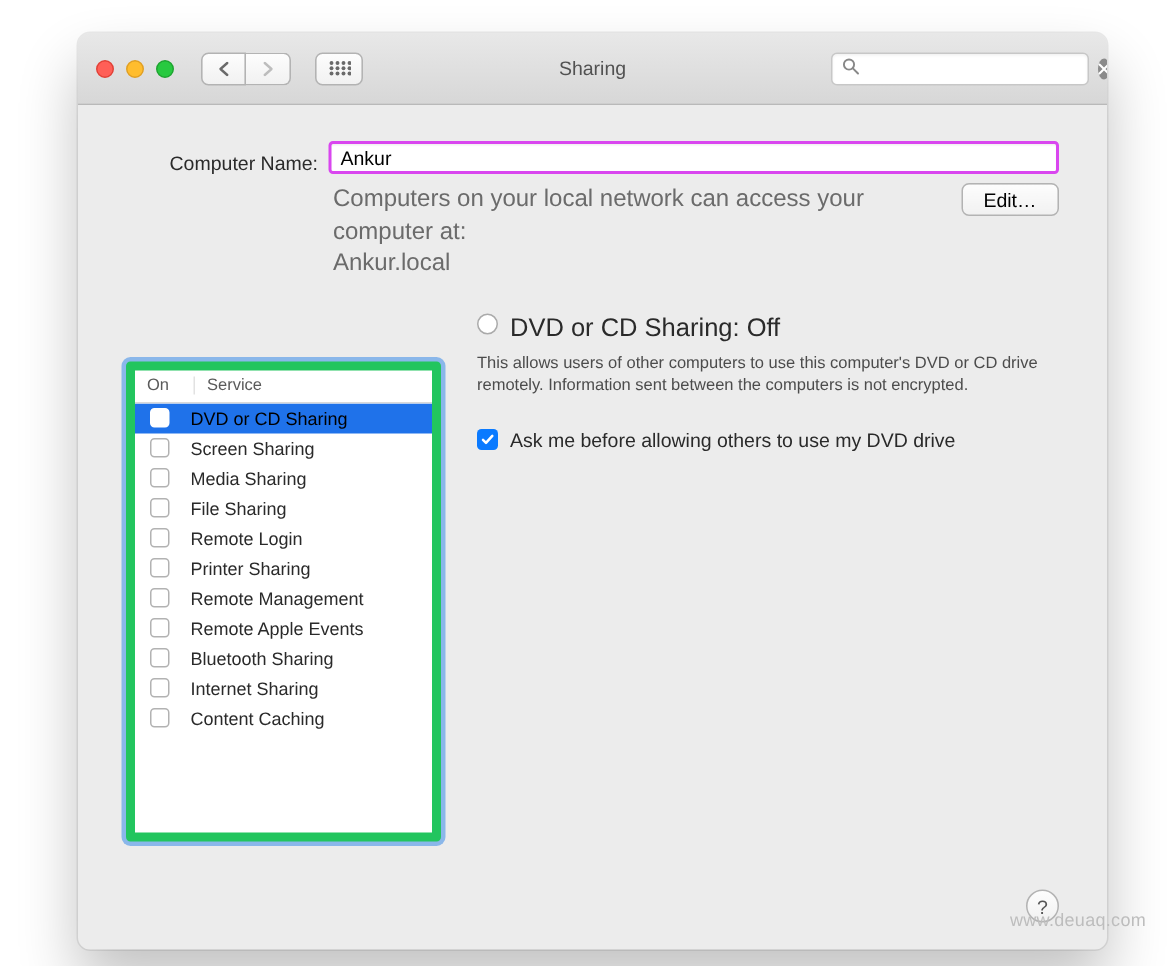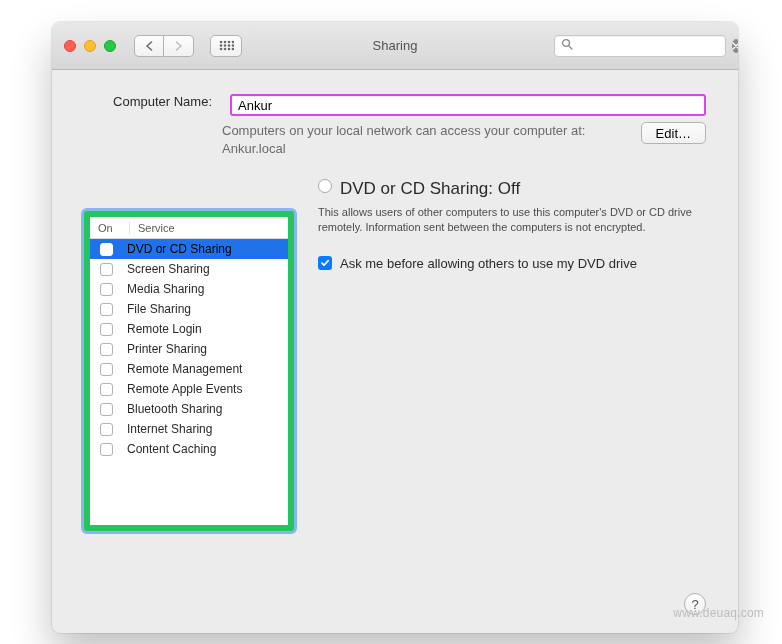--- a/index.html
+++ b/index.html
@@ -36,25 +36,25 @@
     margin-left:auto; display:flex; align-items:center; width:172px; height:22px;
     background:#fff; border:1px solid #c7c7c7; border-radius:4px; padding:0 6px;
     box-shadow:inset 0 1px 2px rgba(0,0,0,0.06);
   }
   .search input { border:none; outline:none; flex:1; font-size:12px; background:transparent; }
   .search .clear {
     width:14px;height:14px;border-radius:50%;background:#8b8b8b;color:#fff;display:flex;align-items:center;justify-content:center;font-size:10px;
   }
 
   .body { flex:1; display:flex; flex-direction:column; padding:24px 32px 18px 32px; }
-  .row1 { display:flex; align-items:flex-start; gap:18px; margin-bottom:6px;}
+  .row1 { display:flex; align-items:flex-end; gap:7px; margin-bottom:6px;}
   .label-r { width:128px; text-align:right; font-size:13px;}
   .nameinput { flex:1; height:22px; border:2px solid #d946ef; border-radius:3px; background:#fff; padding:0 6px; font-size:13px; box-shadow:inset 0 1px 1px rgba(0,0,0,0.06);}
   .row2 { display:flex; align-items:flex-start; gap:10px; margin-bottom:18px;}
-  .hint { font-size:13px; color:#6b6b6b; max-width:370px; line-height:1.35;}
+  .hint { font-size:16px; color:#6b6b6b; max-width:370px; line-height:1.35;}
   .editbtn {
     height:22px; padding:0 14px; border:1px solid #b3b3b3; border-radius:5px;
     background:linear-gradient(#fdfdfd,#f1f1f1); font-size:13px; margin-left:auto;
   }
 
   .twocol { display:flex; gap:24px; flex:1; min-height:0; }
   .listpanel {
     width:210px; height:320px; background:#fff; border:6px solid #22c55e; border-radius:3px;
     box-shadow:0 0 0 3px #8ab7ea; display:flex; flex-direction:column; overflow:hidden;margin-top:36px;
   }

